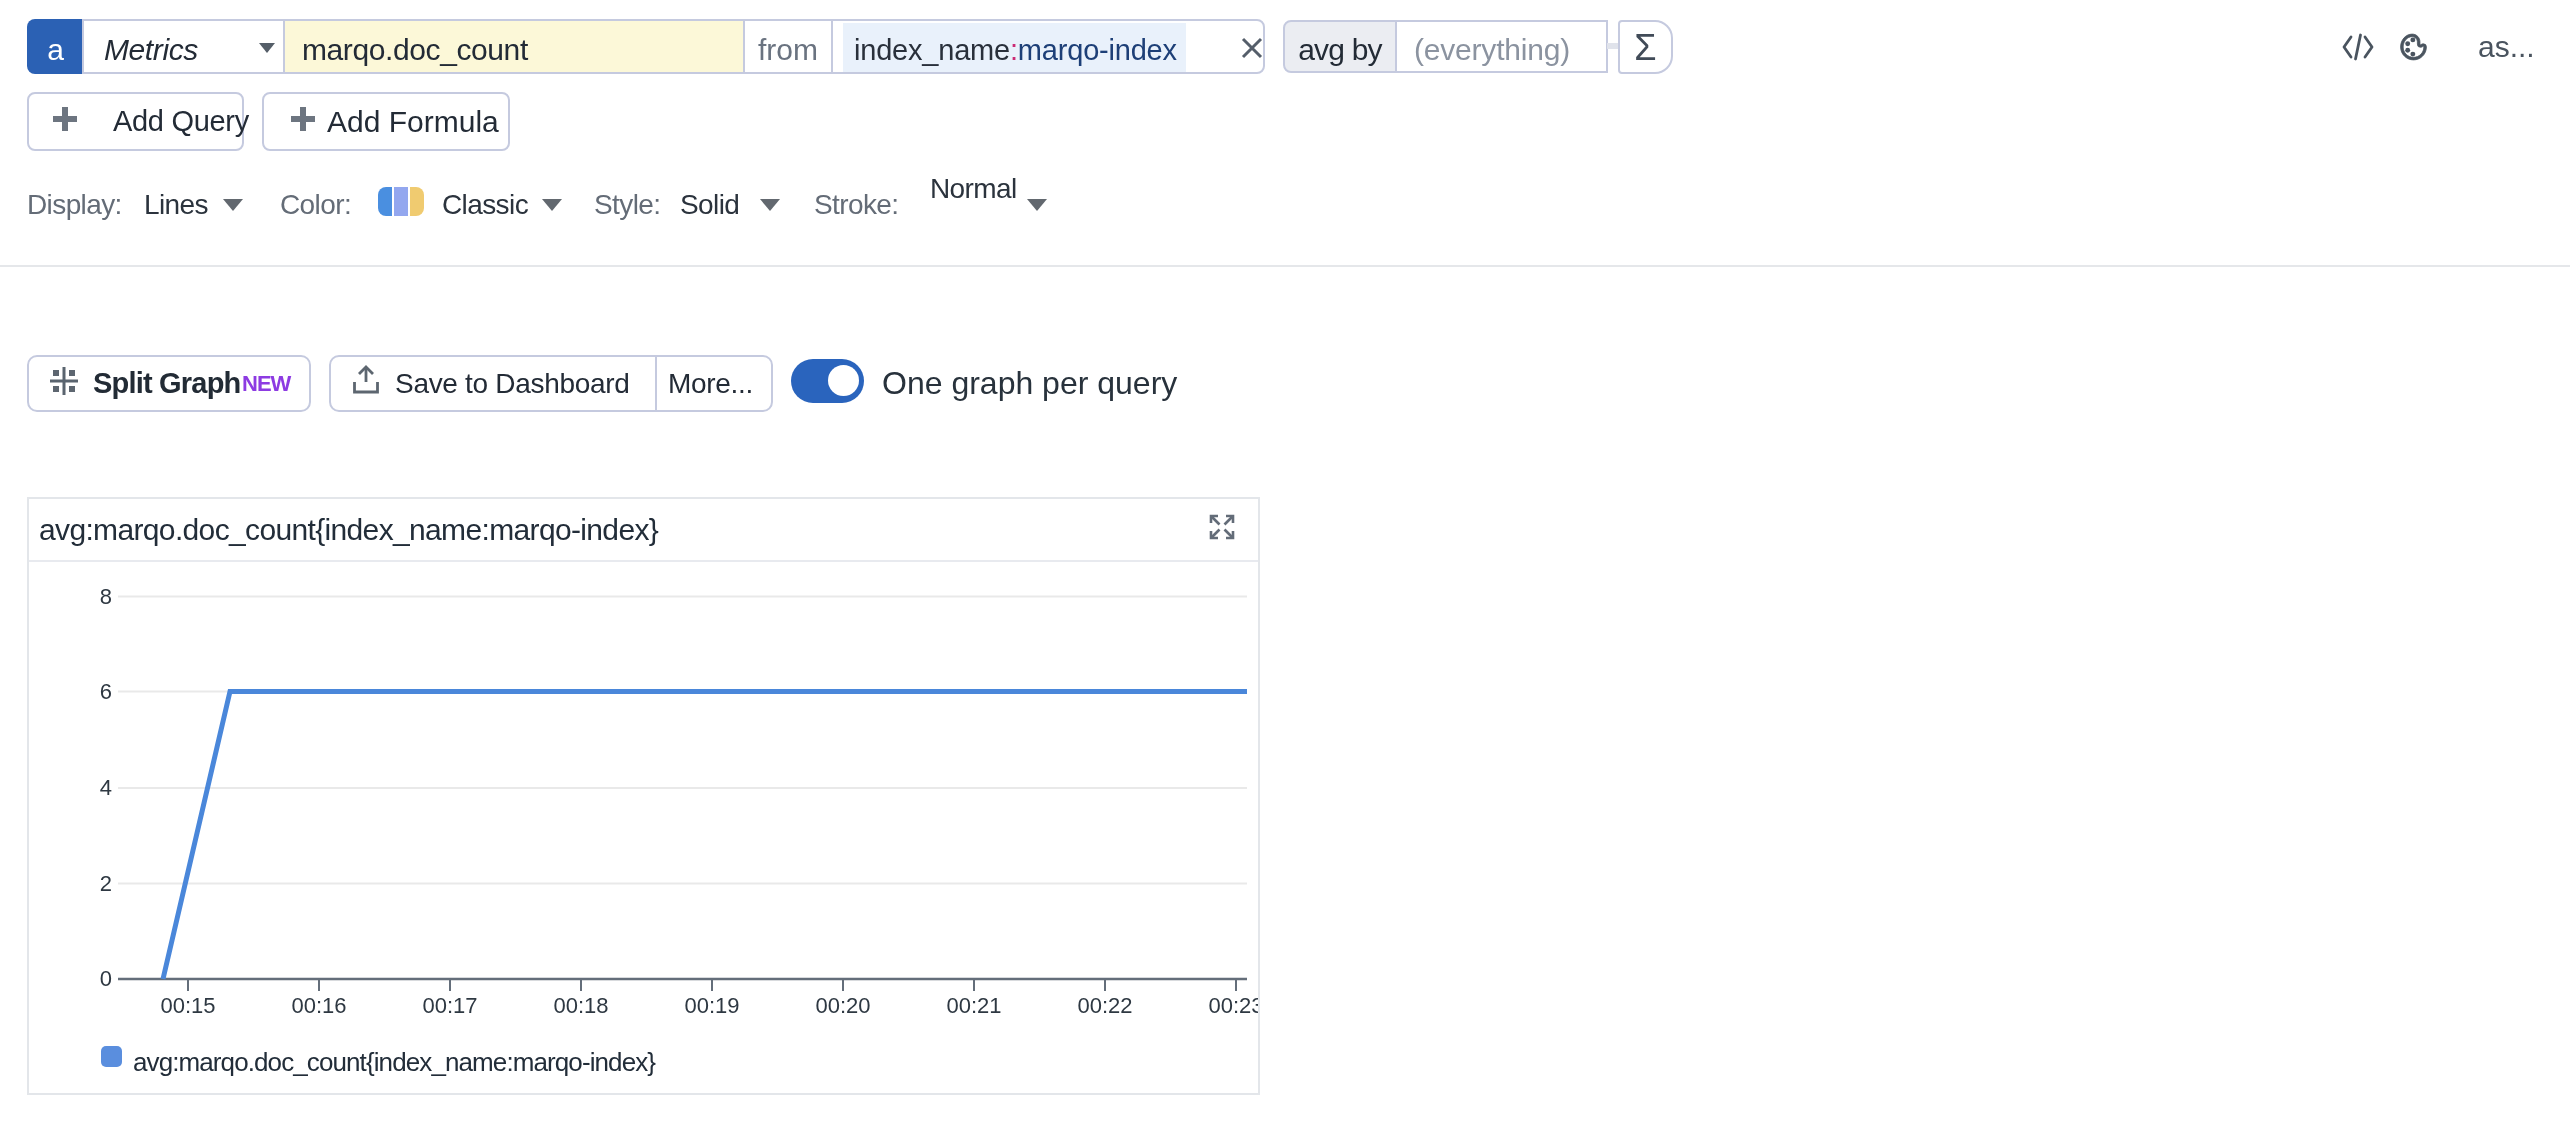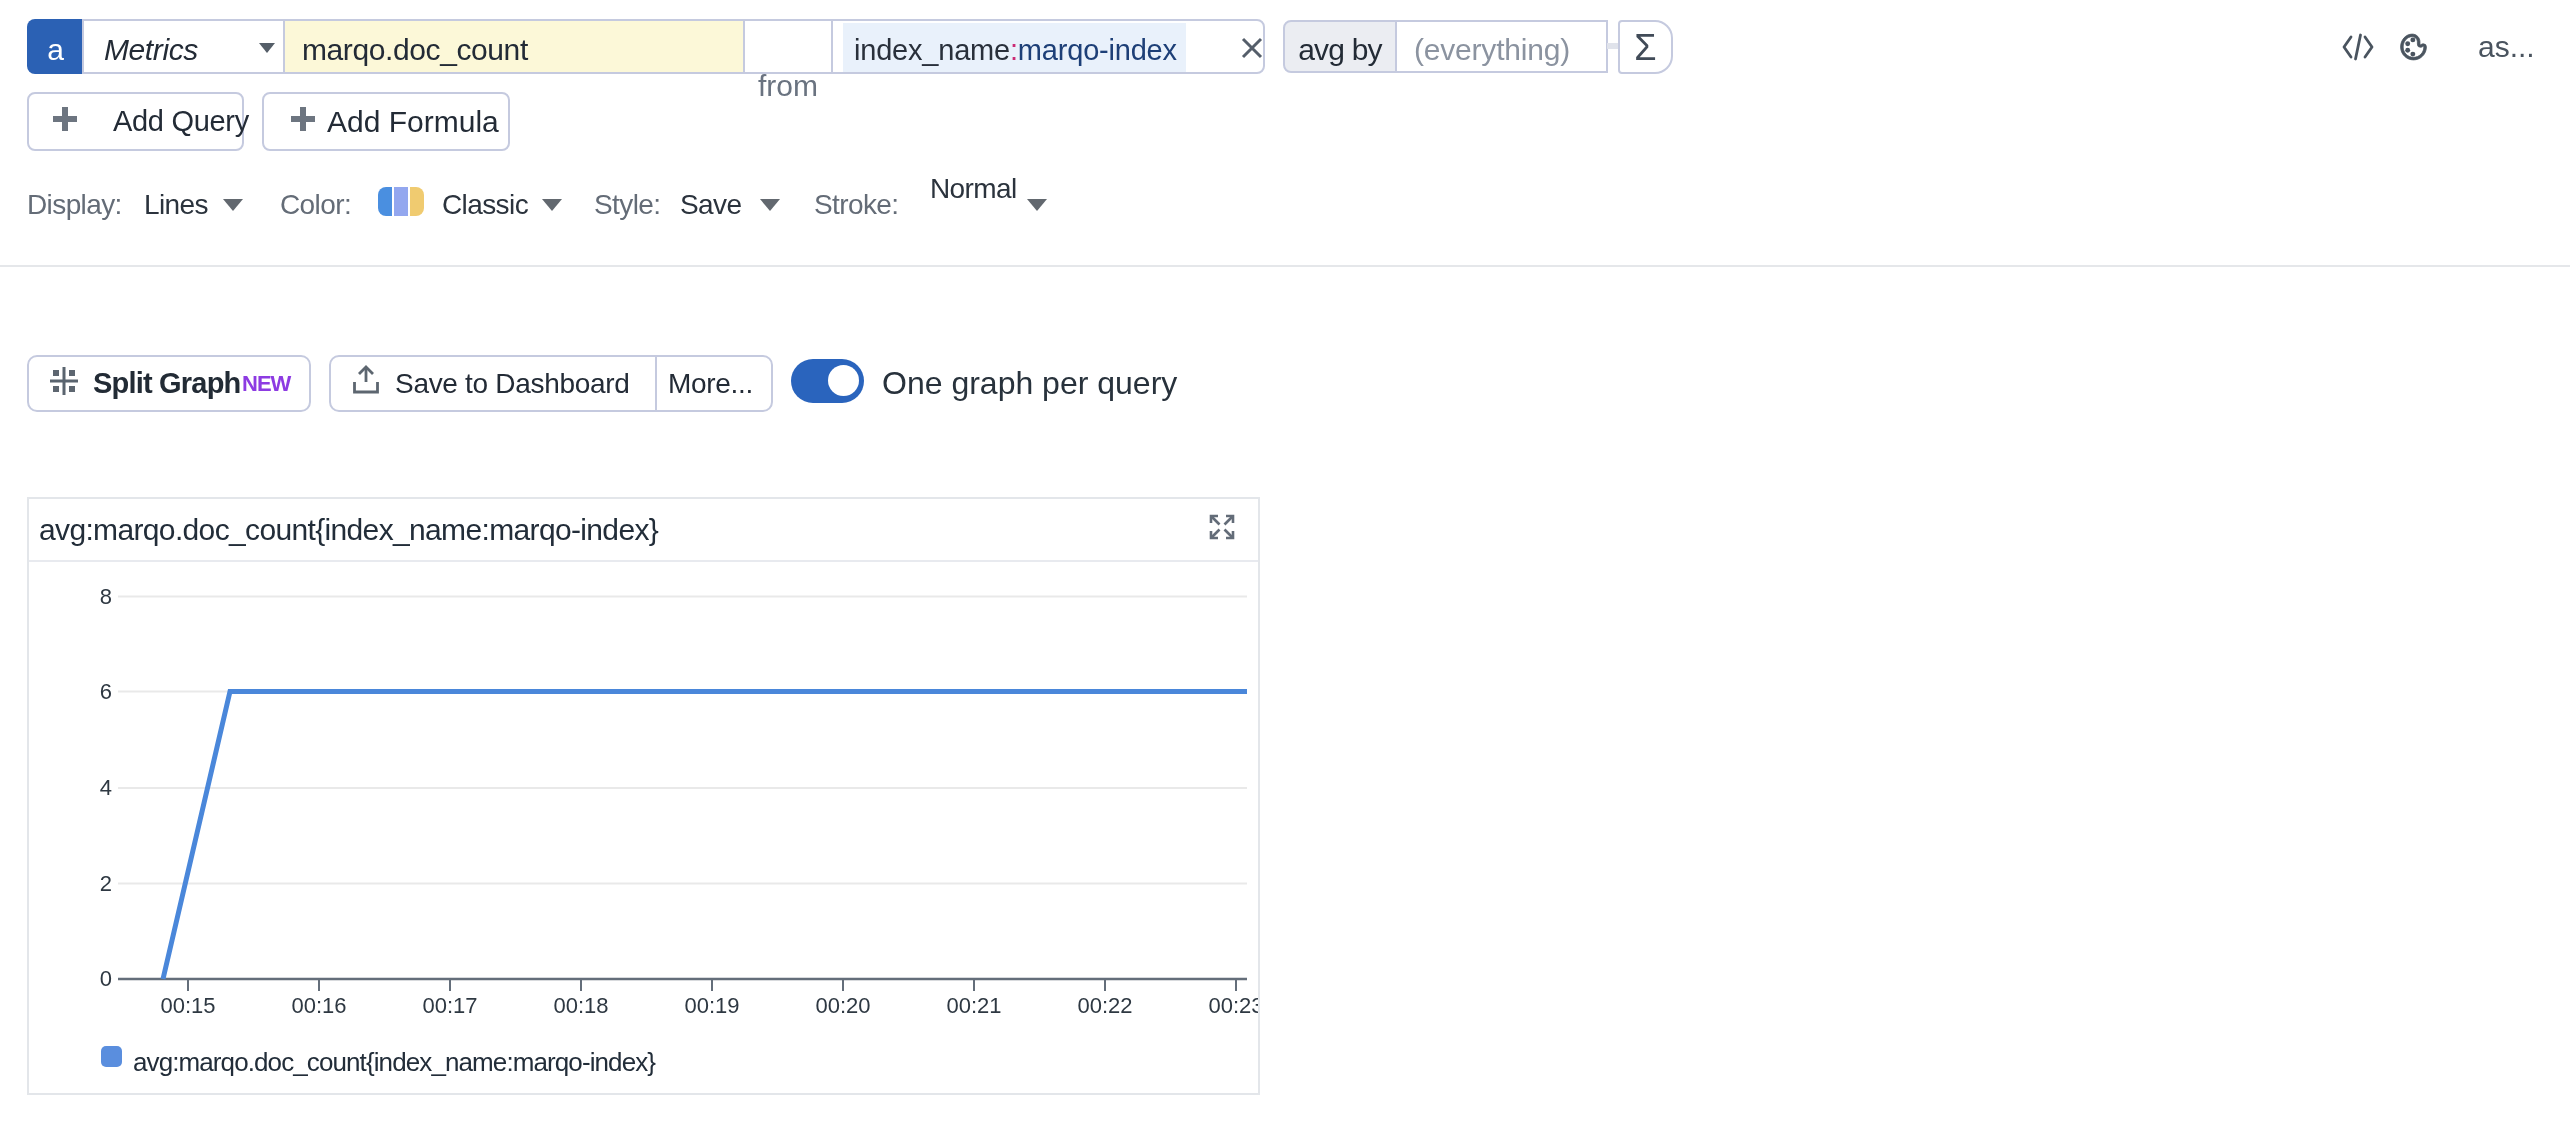--- a/index.html
+++ b/index.html
@@ -16,21 +16,21 @@
 <div class="abs ctr" style="left:27px;top:22px;width:57px;height:55px;justify-content:center;color:#ffffff;font-size:30px;">a</div>
 
 <div class="abs" style="left:82px;top:19px;width:203px;height:55px;background:#ffffff;border:2px solid #c5cadf;"></div>
 <div class="abs ctr" style="left:104px;top:22px;height:55px;color:#232b36;font-size:30px;letter-spacing:-0.4px;font-style:italic;">Metrics</div>
 <div class="abs caret" style="left:259px;top:43px;"></div>
 
 <div class="abs" style="left:283px;top:19px;width:462px;height:55px;background:#fcf8d8;border:2px solid #c5cadf;"></div>
 <div class="abs ctr" style="left:302px;top:22px;height:55px;color:#232b36;font-size:30px;letter-spacing:-0.4px;">marqo.doc_count</div>
 
 <div class="abs" style="left:743px;top:19px;width:90px;height:55px;background:#ffffff;border:2px solid #c5cadf;"></div>
-<div class="abs ctr" style="left:743px;top:22px;width:90px;height:55px;justify-content:center;color:#6a7380;font-size:30px;margin-top:36px;">from</div>
+<div class="abs ctr" style="left:743px;top:22px;width:90px;height:55px;justify-content:center;color:#6a7380;font-size:30px;">from</div>
 
 <div class="abs" style="left:831px;top:19px;width:434px;height:55px;background:#ffffff;border:2px solid #c5cadf;border-radius:0 8px 8px 0;"></div>
 <div class="abs" style="left:843px;top:23px;width:343px;height:49px;background:#e9f1fb;"></div>
 <div class="abs ctr" style="left:854px;top:26px;height:49px;font-size:29px;letter-spacing:-0.2px;">
     <span style="color:#29303b;">index_name</span>
     <span style="color:#cc2a74;">:</span>
     <span style="color:#1d3f77;">marqo-index</span>
   </div>
 <svg class="abs" style="left:1241px;top:37px;" width="22" height="22" viewBox="0 0 22 22">
     <path d="M2 2 L20 20 M20 2 L2 20" stroke="#555e6a" stroke-width="3" fill="none"></path>
@@ -75,21 +75,21 @@
 <div class="abs ctr" style="left:27px;top:180px;height:50px;color:#646c77;font-size:28px;letter-spacing:-0.6px;">Display:</div>
 <div class="abs ctr" style="left:144px;top:180px;height:50px;color:#2b333d;font-size:28px;letter-spacing:-0.6px;">Lines</div>
 <div class="abs caret2" style="left:223px;top:199px;"></div>
 <div class="abs ctr" style="left:280px;top:180px;height:50px;color:#646c77;font-size:28px;letter-spacing:-0.6px;">Color:</div>
 <div class="abs" style="left:378px;top:187px;width:14px;height:29px;background:#4a8fe0;border-radius:8px 0 0 8px;"></div>
 <div class="abs" style="left:394px;top:187px;width:14px;height:29px;background:#93a7ef;"></div>
 <div class="abs" style="left:410px;top:187px;width:14px;height:29px;background:#f0cb70;border-radius:0 8px 8px 0;"></div>
 <div class="abs ctr" style="left:442px;top:180px;height:50px;color:#2b333d;font-size:28px;letter-spacing:-0.6px;">Classic</div>
 <div class="abs caret2" style="left:542px;top:199px;"></div>
 <div class="abs ctr" style="left:594px;top:180px;height:50px;color:#646c77;font-size:28px;letter-spacing:-0.6px;">Style:</div>
-<div class="abs ctr" style="left:680px;top:180px;height:50px;color:#2b333d;font-size:28px;letter-spacing:-0.6px;">Save</div>
+<div class="abs ctr" style="left:680px;top:180px;height:50px;color:#2b333d;font-size:28px;letter-spacing:-0.6px;">Solid</div>
 <div class="abs caret2" style="left:760px;top:199px;"></div>
 <div class="abs ctr" style="left:814px;top:180px;height:50px;color:#646c77;font-size:28px;letter-spacing:-0.6px;">Stroke:</div>
 <div class="abs ctr" style="left:921px;top:164px;height:50px;color:#2b333d;font-size:28px;letter-spacing:-0.6px;margin-left:9px;">Normal</div>
 <div class="abs caret2" style="left:1027px;top:199px;"></div>
 
 <div class="abs" style="left:0;top:265px;width:2570px;height:2px;background:#e5e7ea;"></div>
 
 <div class="abs" style="left:27px;top:355px;width:284px;height:57px;border:2px solid #c5cadf;border-radius:10px;background:#fff;"></div>
 <svg class="abs" style="left:50px;top:367px;" width="28" height="28" viewBox="0 0 28 28">
     <path d="M14 0 V28 M0 14 H28" stroke="#5a646f" stroke-width="3" fill="none"></path>

